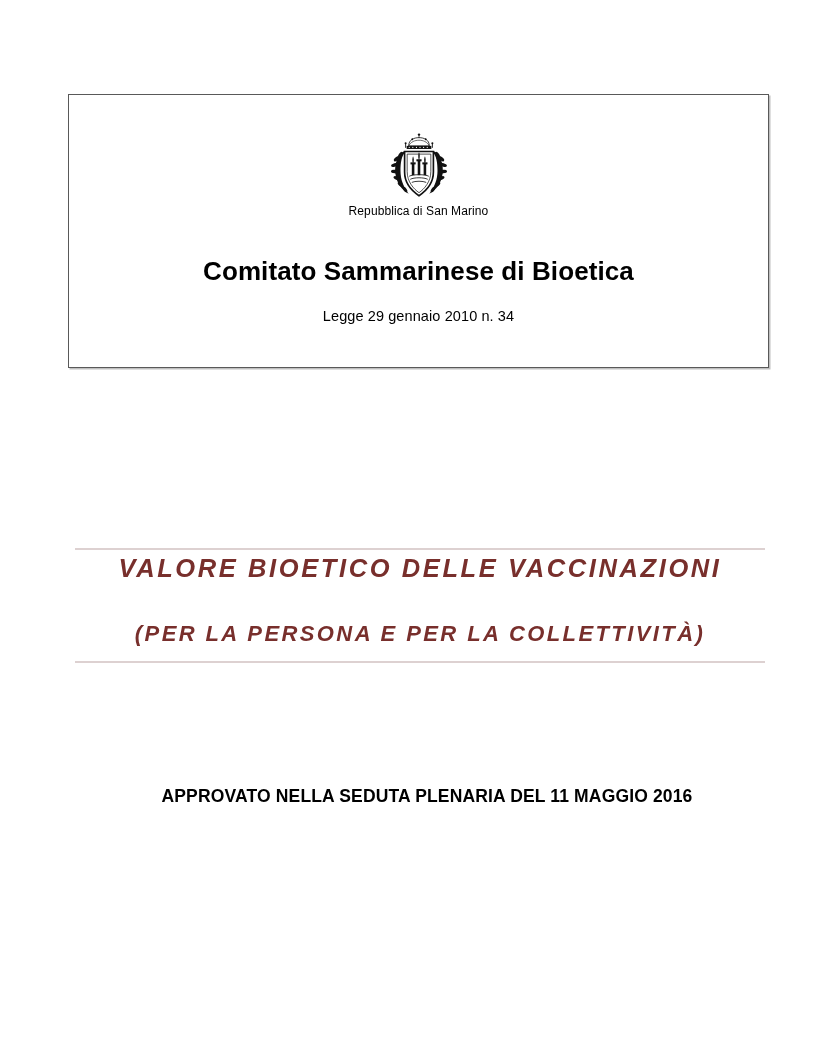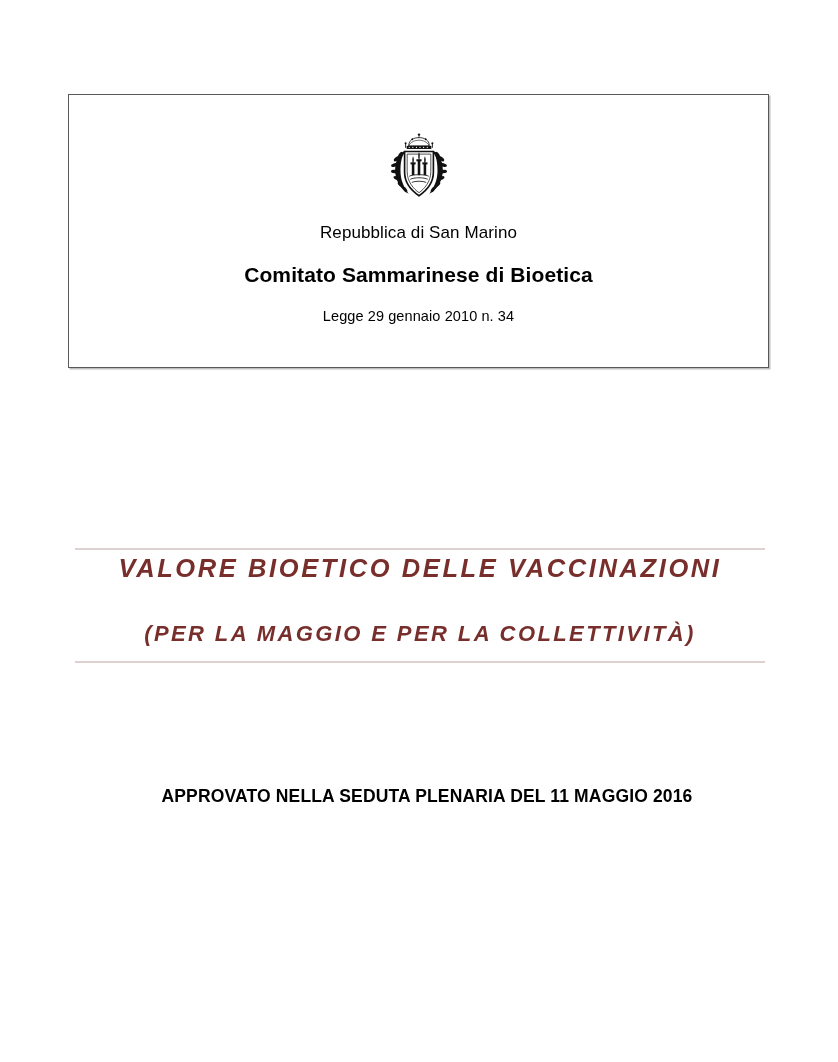--- a/index.html
+++ b/index.html
@@ -39,31 +39,30 @@
   }
 
   .emblem {
     margin-top: 37px;
     width: 62px;
     height: 72px;
     display: block;
   }
 
   .org-country {
-    margin-top: 19px;
-    font-size: 17px;
+    font-size: 12px;
     font-weight: normal;
     letter-spacing: 0.1px;
     color: #000000;
     text-align: center;
   }
 
   .org-name {
-    margin-top: 20px;
-    font-size: 21px;
+    margin-top: 38px;
+    font-size: 26px;
     font-weight: bold;
     letter-spacing: 0.1px;
     color: #000000;
   }
 
   .org-law {
     margin-top: 21px;
     font-size: 14.5px;
     font-weight: normal;
     letter-spacing: 0.1px;
@@ -206,20 +205,20 @@
     <div class="org-name">Comitato Sammarinese di Bioetica</div>
 
     <div class="org-law">Legge 29 gennaio 2010 n. 34</div>
   </div>
 
   <div class="title-block">
     <hr class="rule">
 
     <div class="title-main">VALORE BIOETICO DELLE VACCINAZIONI</div>
 
-    <div class="title-sub">(PER LA MAGGIO E PER LA COLLETTIVITÀ)</div>
+    <div class="title-sub">(PER LA PERSONA E PER LA COLLETTIVITÀ)</div>
 
     <hr class="rule">
   </div>
 
   <div class="approval">APPROVATO NELLA SEDUTA PLENARIA DEL 11 MAGGIO 2016</div>
 
 </div>
 
 </body></html>

